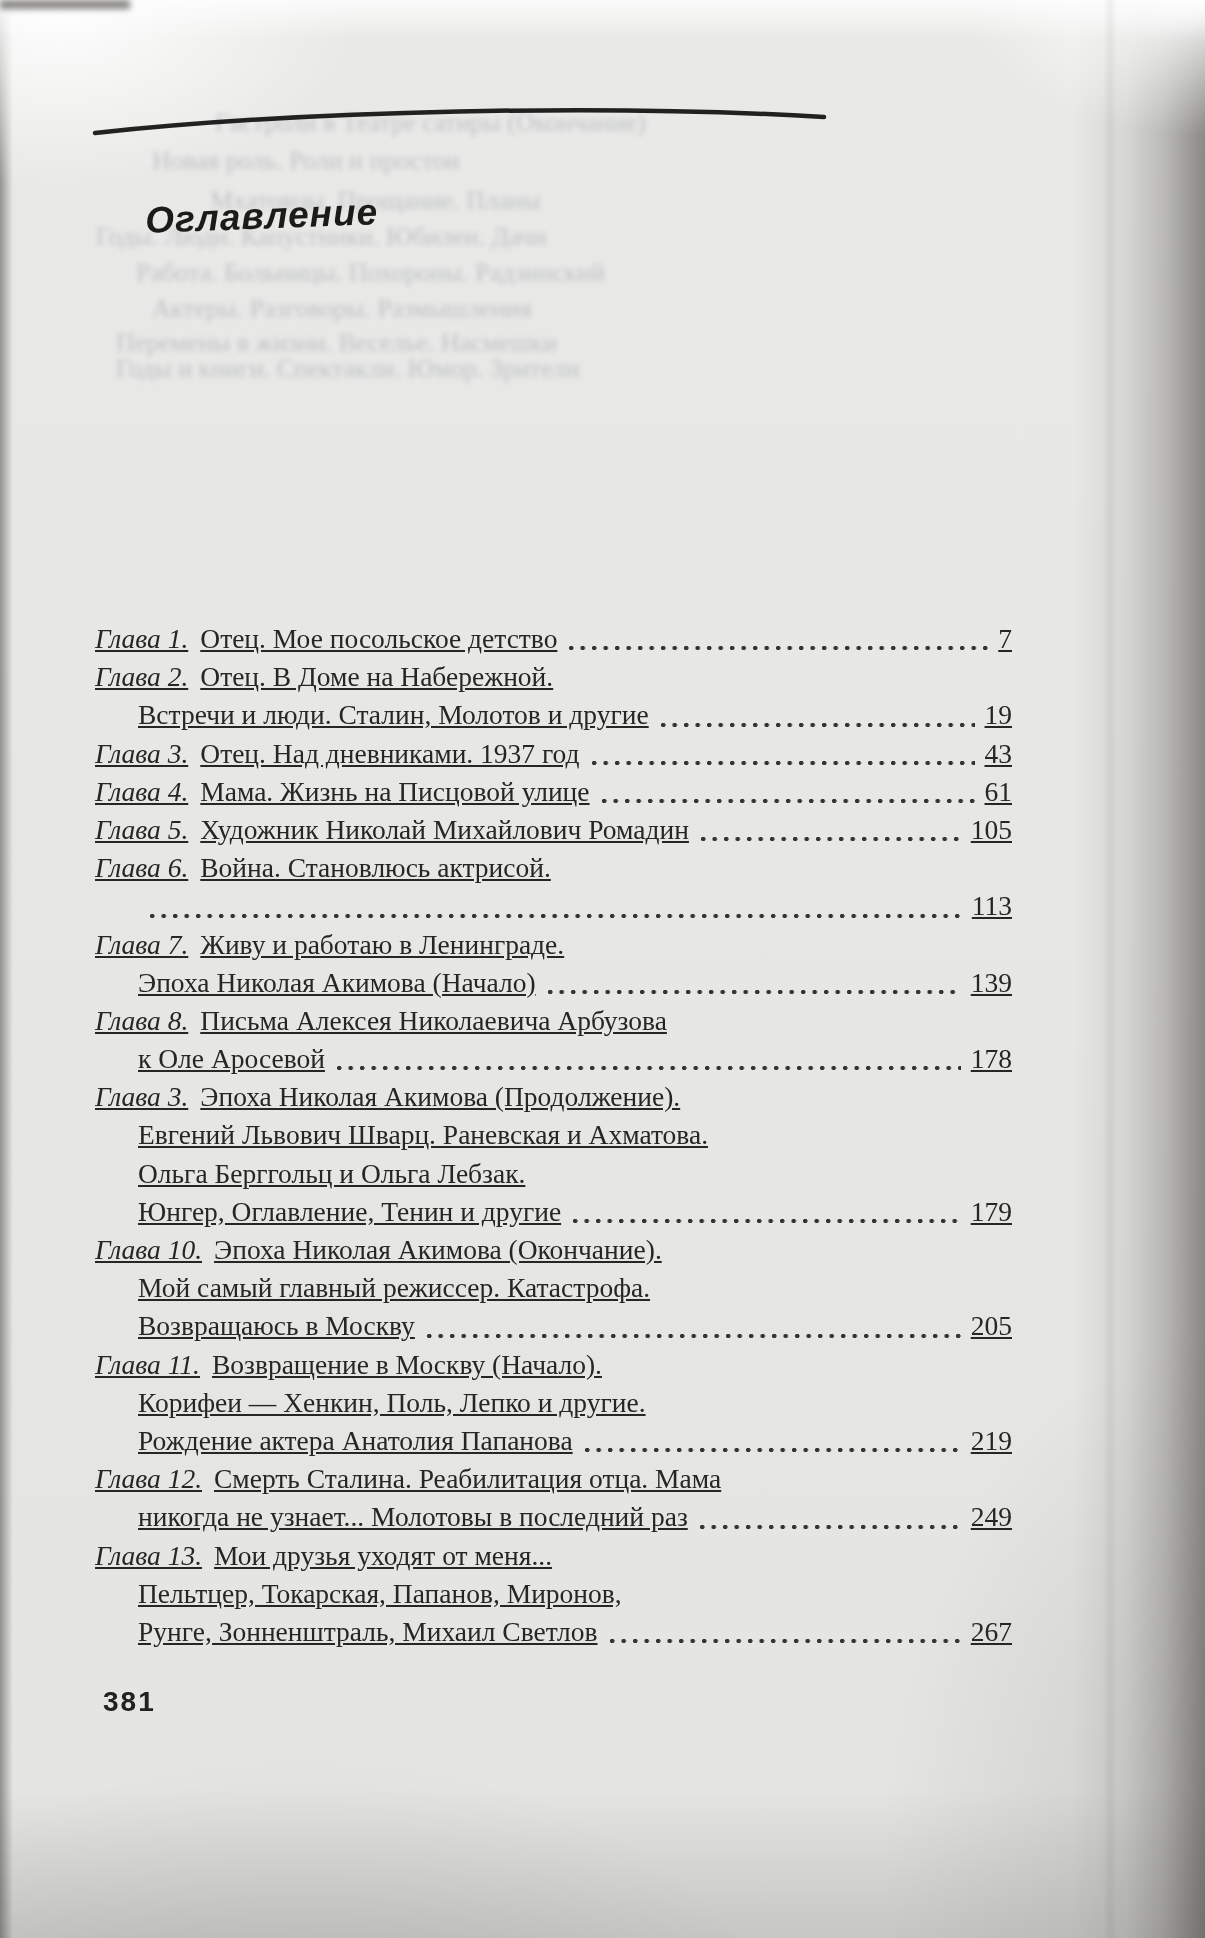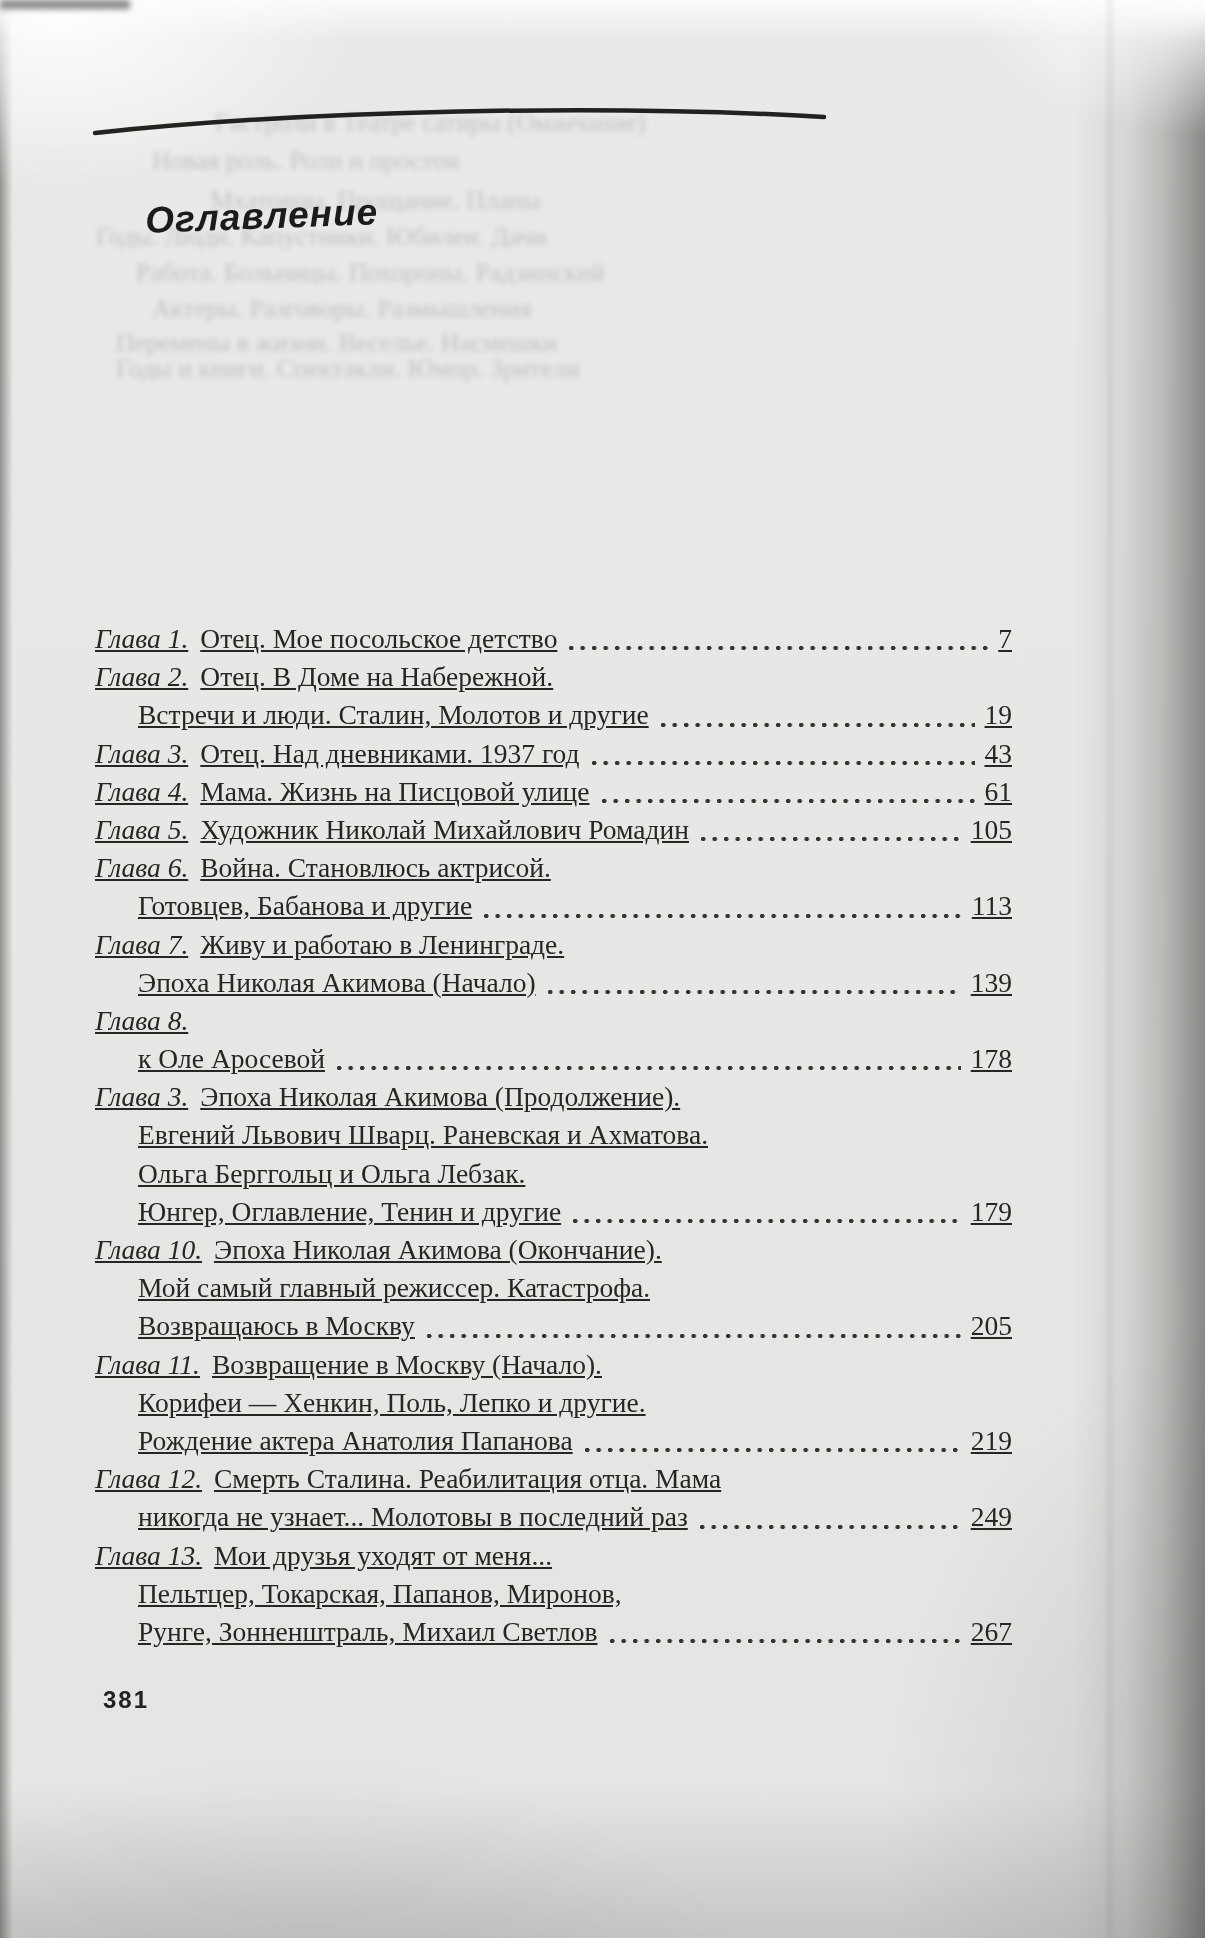--- a/index.html
+++ b/index.html
@@ -39,21 +39,21 @@
   .row .lbl{font-style:italic;padding-right:12px;}
   .row.indent{padding-left:43px;}
   .row .leader{flex:1 1 auto;align-self:flex-end;height:6px;min-width:18px;
     margin:0 10px 7px 12px;
     background-image:radial-gradient(circle at 2.2px 3px, #33332f 2px, rgba(0,0,0,0) 2.5px);
     background-size:11.5px 6px;background-repeat:repeat-x;}
   .row .pg{flex:0 0 auto;}
   
   .folio{position:absolute;left:103px;top:1686px;
     font-family:"Liberation Sans","DejaVu Sans",sans-serif;
-    font-weight:700;font-size:24px;letter-spacing:2px;color:#21211f;}
+    font-weight:700;font-size:28px;letter-spacing:2px;color:#21211f;}
 </style>
 </head>
 <body>
 
 <div class="stage">
   <div class="paper"></div>
   <div class="top-speck"></div>
   <div class="crease"></div>
 
   <div id="ghost-layer">
@@ -109,37 +109,37 @@
     <span class="leader"></span>
     <span class="pg">105</span>
   </div>
       <div class="row">
     <span class="lbl">Глава 6.</span>
     <span class="txt">Война. Становлюсь актрисой.</span>
 
   </div>
       <div class="row indent">
 
-    <span class="txt">Готовцев, Бабанова и другие</span>
     <span class="leader"></span>
     <span class="pg">113</span>
   </div>
       <div class="row">
     <span class="lbl">Глава 7.</span>
     <span class="txt">Живу и работаю в Ленинграде.</span>
 
   </div>
       <div class="row indent">
 
     <span class="txt">Эпоха Николая Акимова (Начало)</span>
     <span class="leader"></span>
     <span class="pg">139</span>
   </div>
       <div class="row">
     <span class="lbl">Глава 8.</span>
+    <span class="txt">Письма Алексея Николаевича Арбузова</span>
 
   </div>
       <div class="row indent">
 
     <span class="txt">к Оле Аросевой</span>
     <span class="leader"></span>
     <span class="pg">178</span>
   </div>
       <div class="row">
     <span class="lbl">Глава 3.</span>

